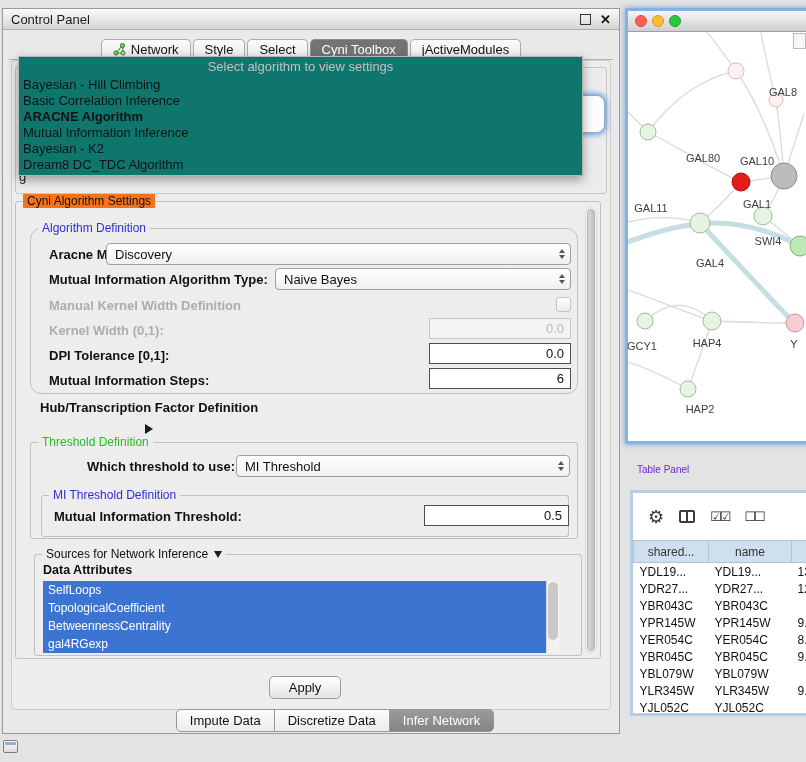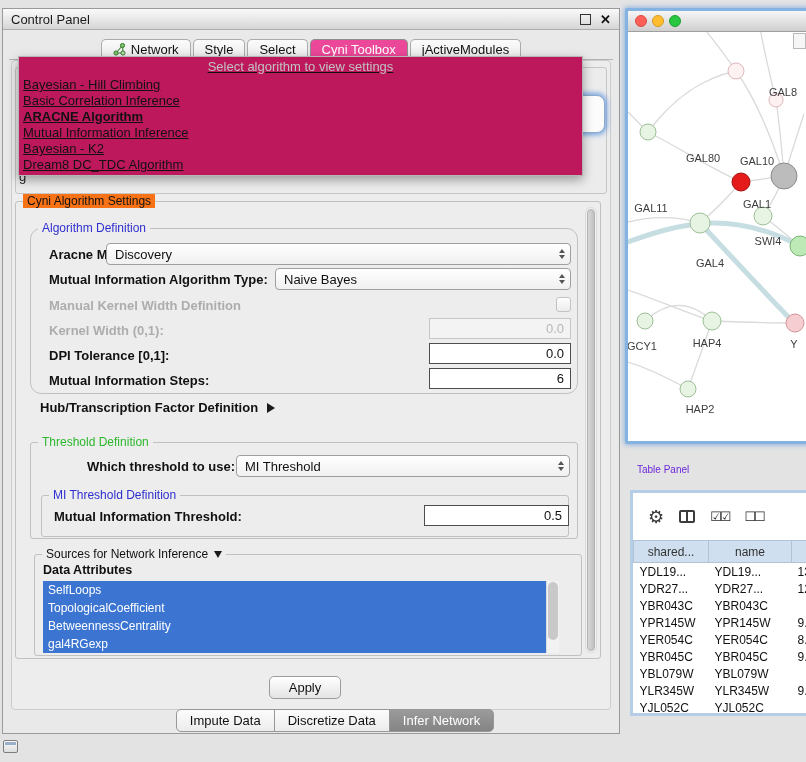--- a/index.html
+++ b/index.html
@@ -16,36 +16,36 @@
   .cp-title { color:#1a1a1a; }
   .tb-icons { margin-left:auto; display:flex; align-items:center; gap:9px; }
   .float-icon { width:9px; height:9px; border:1px solid #333; display:inline-block; }
   .close-icon { font-weight:bold; font-size:13px; color:#111; line-height:1; }
 
   .tabbar { position:absolute; top:27px; left:6px; right:6px; height:23px; z-index:2;
     display:flex; justify-content:center; align-items:flex-end; border-bottom:1px solid #b3b3b3; }
   .tab { display:flex; align-items:center; gap:5px; height:20px; padding:0 11px; margin:0 1px;
     border:1px solid #ababab; border-bottom:none; border-radius:5px 5px 0 0;
     background:linear-gradient(#fbfbfb,#ebebeb); font-size:13px; box-sizing:border-box; }
-  .tab.selected { background:#ec4899; color:#fff; border-color:#8d8d8d; }
+  .tab.selected { background:#737373; color:#fff; border-color:#8d8d8d; }
 
   .panel-body { position:absolute; top:51px; left:8px; right:8px; height:650px; z-index:1;
     background:#ededed; border:1px solid #cccccc; border-radius:4px; box-sizing:border-box; }
 
   
   .hidden-group { position:absolute; left:12px; top:58px; width:592px; height:127px; z-index:2;
     border:1px solid #c6c6c6; border-radius:3px; background:#ececec; box-sizing:border-box; }
   .focus-widget { position:absolute; left:558px; top:86px; width:42px; height:36px; z-index:2;
     border:1px solid #8fabc9; border-radius:8px; background:#fcfcfc;
     box-shadow:0 0 5px 2px rgba(96,152,226,0.85); }
   .frag { position:absolute; left:16px; top:160px; z-index:2; font-size:13px; color:#222; }
 
   
   .dropdown { position:absolute; left:15px; top:47px; width:563px; z-index:9;
-    background:#be185d; border:1px solid #b5b5b5; box-shadow:0 4px 10px rgba(0,0,0,0.35); padding-bottom:2px;text-decoration:underline; }
+    background:#0f766e; border:1px solid #b5b5b5; box-shadow:0 4px 10px rgba(0,0,0,0.35); padding-bottom:2px; }
   .dd-placeholder { height:20px; line-height:20px; text-align:center; color:#c2c2c2; font-size:13px; }
   .dd-item { height:16px; line-height:16px; padding-left:4px; font-size:13px; white-space:nowrap; }
   .dd-item.dd-selected { font-weight:bold; }
 
   
   .group { position:absolute; border:1px solid #c1c1c1; border-radius:3px; box-sizing:border-box; }
   .group-title { position:absolute; top:-8px; left:7px; background:#ededed; padding:0 4px;
     font-size:12px; white-space:nowrap; line-height:14px; }
   .group-title.blue { color:#2f2fd0; }
   .group-title.green { color:#2cb82c; }
@@ -74,21 +74,21 @@
     border-radius:3px; background:linear-gradient(#fefefe,#ececec); box-sizing:border-box; }
 
   .field { position:absolute; height:21px; width:142px; box-sizing:border-box; border:1px solid #4d4d4d;
     background:#fff; font-size:13px; text-align:right; padding:0 6px; line-height:19px; }
   .field.disabled { border-color:#c6c6c6; background:#f3f3f3; color:#b7b7b7; }
   .f1 { left:398px; top:89px; }
   .f2 { left:398px; top:114px; }
   .f3 { left:398px; top:139px; }
 
   .hub-row { position:absolute; left:24px; top:198px; display:flex; align-items:center; gap:9px;
-    font-weight:bold; font-size:13px; }
+    font-weight:bold; font-size:13px;flex-direction:column; }
   .tri-right { width:0; height:0; border-left:8px solid #1a1a1a; border-top:5px solid transparent; border-bottom:5px solid transparent; }
 
   .threshold-group { left:14px; top:240px; width:548px; height:97px; }
   .which { left:56px; top:16px; }
   .mi-group { left:10px; top:52px; width:528px; height:42px; }
   .mit { left:12px; top:13px; }
   .f4 { left:382px; top:9px; width:145px; }
 
   .sources-group { left:18px; top:352px; width:548px; height:102px; }
   .tri-dn { display:inline-block; width:0; height:0; border-top:7px solid #1a1a1a;

